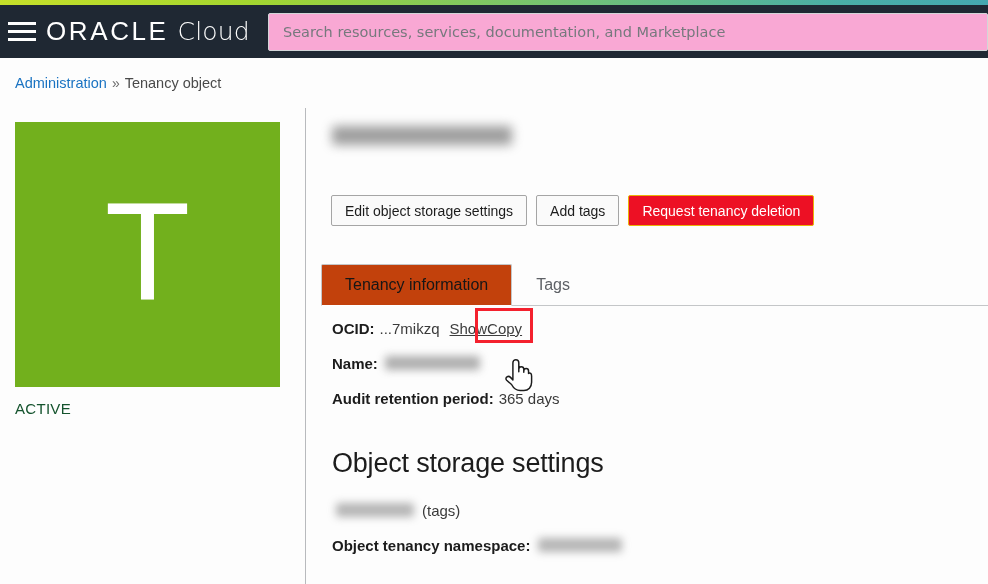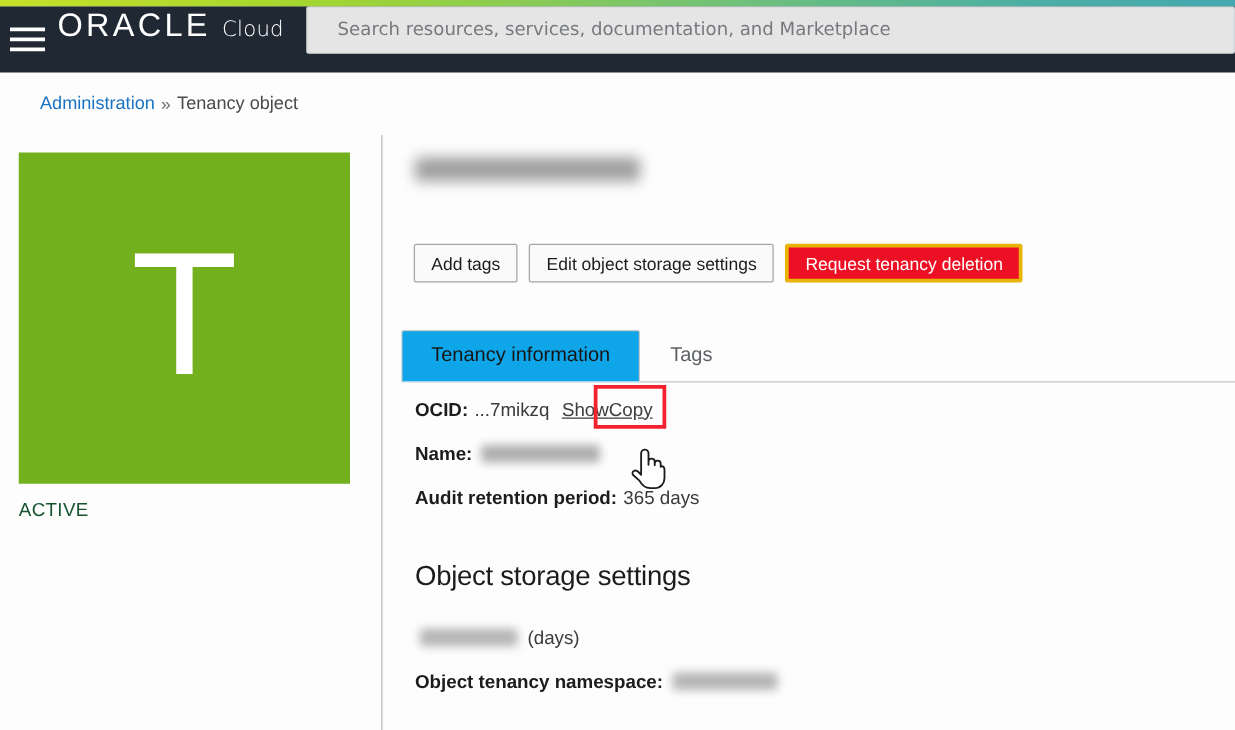--- a/index.html
+++ b/index.html
@@ -31,21 +31,21 @@
   }
 
   
   .header {
     position: absolute;
     top: 5px; left: 0;
     width: 988px;
     height: 53px;
     background: #1f2833;
     display: flex;
-    align-items: flex-start;
+    align-items: center;
     z-index: 4;
   }
 
   .hamburger {
     width: 44px;
     height: 53px;
     display: flex;
     flex-direction: column;
     justify-content: center;
     align-items: center;
@@ -72,59 +72,59 @@
   }
   .brand-oracle {
     color: #ffffff;
     font-size: 26px;
     letter-spacing: 2.6px;
     font-weight: 400;
     font-family: "Liberation Sans", sans-serif;
   }
   .brand-cloud {
     color: #ffffff;
-    font-size: 17px;
+    font-size: 25px;
     font-weight: 300;
     letter-spacing: 0.2px;
     font-family: "DejaVu Sans", sans-serif;
   }
 
   .search-wrap {
     margin-left: 18px;
     flex: 1 1 auto;
     height: 38px;
     display: flex;
     align-items: center;
   }
   .search-input {
     width: 100%;
     height: 38px;
     border: 1px solid #d3d5d8;
     border-radius: 2px;
-    background: #e5e5e5;
+    background: #f9a8d4;
     font-size: 14.5px;
     font-family: "DejaVu Sans", sans-serif;
     color: #3a3a3a;
-    padding: 0 24px;
+    padding: 0 14px;
     outline: none;
   }
   .search-input::placeholder {
     color: #76797d;
     opacity: 1;
   }
 
   
   .breadcrumb {
     position: absolute;
     top: 58px; left: 0;
     width: 988px;
     height: 50px;
     display: flex;
     align-items: center;
-    padding-left: 32px;
+    padding-left: 15px;
     font-size: 14.5px;
     background: #fdfdfd;
   }
   .crumb-link {
     color: #1a73c2;
     text-decoration: none;
     cursor: pointer;
   }
   .crumb-sep {
     color: #6b6b6b;
@@ -228,21 +228,21 @@
     white-space: nowrap;
     line-height: 1;
   }
   .btn-default {
     background: #fafafa;
     border: 1px solid #a5a5a5;
     color: #1c1c1c;
   }
   .btn-danger {
     background: #ed1024;
-    border: 3px solid #eab308;
+    border: 1px solid #eab308;
     color: #ffffff;
   }
 
   
   .tabs {
     position: absolute;
     top: 156px; left: 14px;
     width: 667px;
     height: 42px;
     border-bottom: 1px solid #c4c6c8;
@@ -257,21 +257,21 @@
     font-size: 16px;
     cursor: pointer;
     position: relative;
     background: transparent;
     color: #5e6166;
     border: 1px solid transparent;
     border-bottom: none;
     box-sizing: border-box;
   }
   .tab.active {
-    background: #0ea5e9;
+    background: #c2410c;
     color: #161616;
     border: 1px solid #c4c6c8;
     border-bottom: 1px solid #ffffff;
     margin-bottom: -1px;
     border-radius: 2px 2px 0 0;
   }
 
   
   .detail-block {
     position: absolute;
@@ -326,21 +326,21 @@
     height: 14px;
     filter: blur(4px);
     opacity: 0.55;
     margin-left: 2px;
   }
 
   
   .section-head {
     position: absolute;
     top: 340px; left: 25px;
-    font-size: 22px;
+    font-size: 27px;
     color: #1c1c1c;
     font-weight: 400;
     letter-spacing: -0.2px;
   }
 
   .section-rows {
     position: absolute;
     top: 392px; left: 25px;
     width: 650px;
   }
@@ -413,22 +413,22 @@
     <div class="status-label">ACTIVE</div>
   </div>
 
   <div class="content">
 
     <div class="page-title">
       <span class="blur-text"></span>
     </div>
 
     <div class="btn-row">
+      <button class="btn btn-default">Edit object storage settings</button>
       <button class="btn btn-default">Add tags</button>
-      <button class="btn btn-default">Edit object storage settings</button>
       <button class="btn btn-danger">Request tenancy deletion</button>
     </div>
 
     <div class="tabs">
       <div class="tab active">Tenancy information</div>
       <div class="tab">Tags</div>
     </div>
 
     <div class="detail-block">
 
@@ -451,21 +451,21 @@
         <span class="detail-label">Audit retention period:</span>
         <span class="detail-value">365 days</span>
       </div>
     </div>
 
     <div class="section-head">Object storage settings</div>
 
     <div class="section-rows">
       <div class="detail-row">
         <span class="blur-text compart-blur"></span>
-        <span class="root-text">(days)</span>
+        <span class="root-text">(tags)</span>
       </div>
 
       <div class="detail-row">
         <span class="detail-label">Object tenancy namespace:</span>
         <span class="blur-text ns-blur"></span>
       </div>
     </div>
 
   </div>
 

